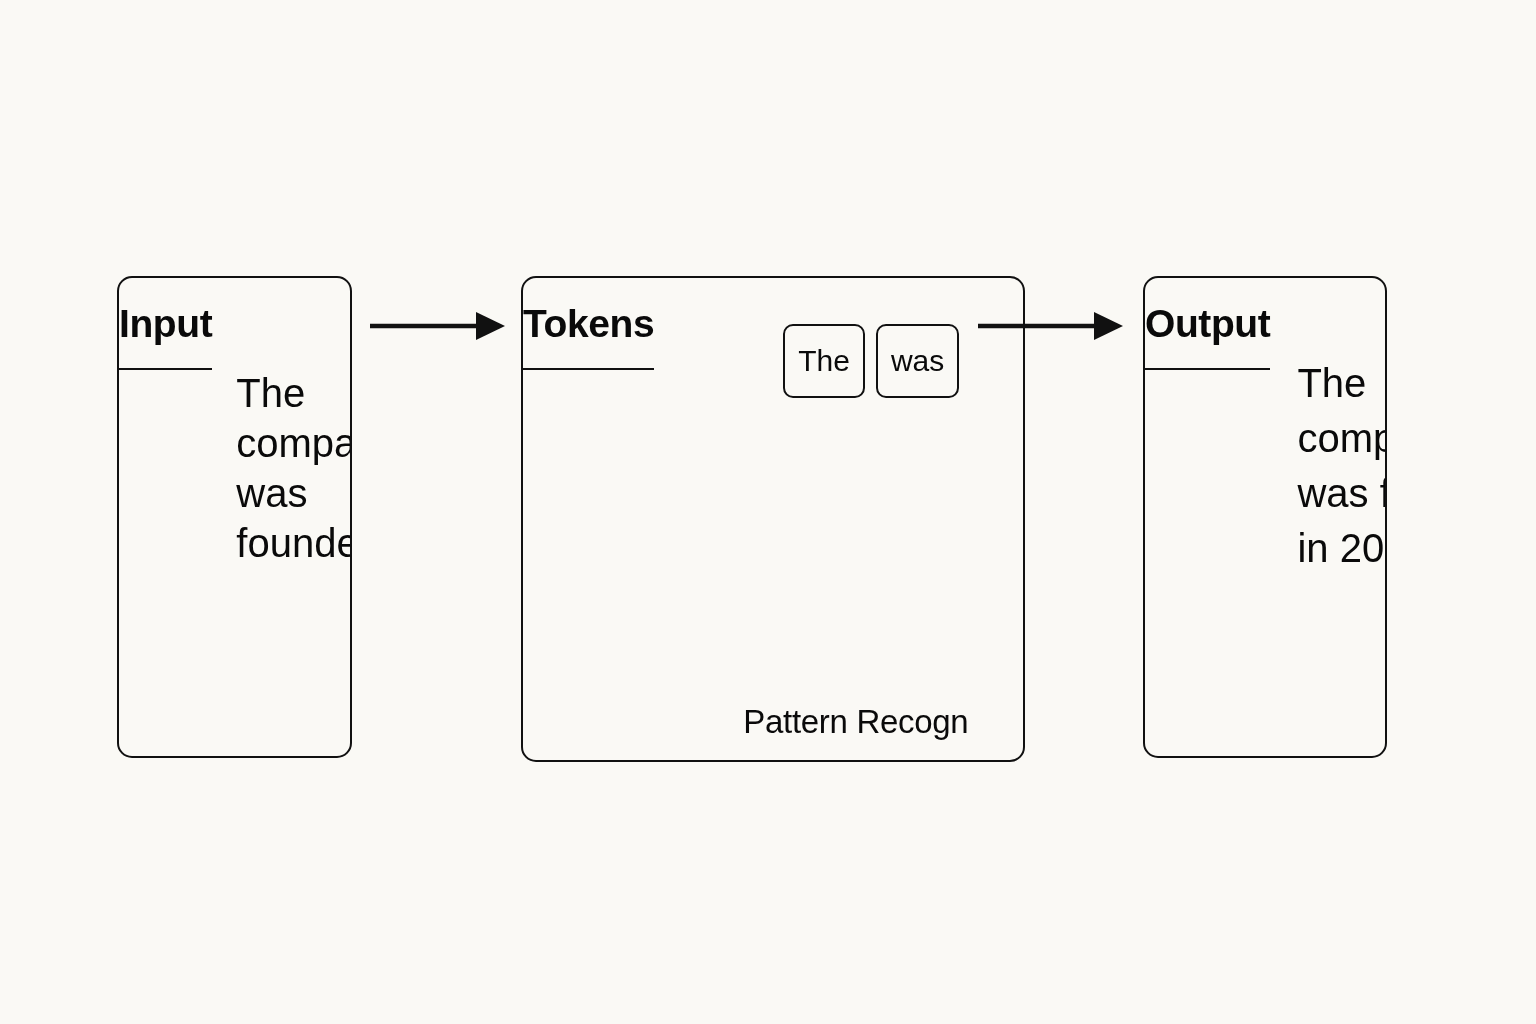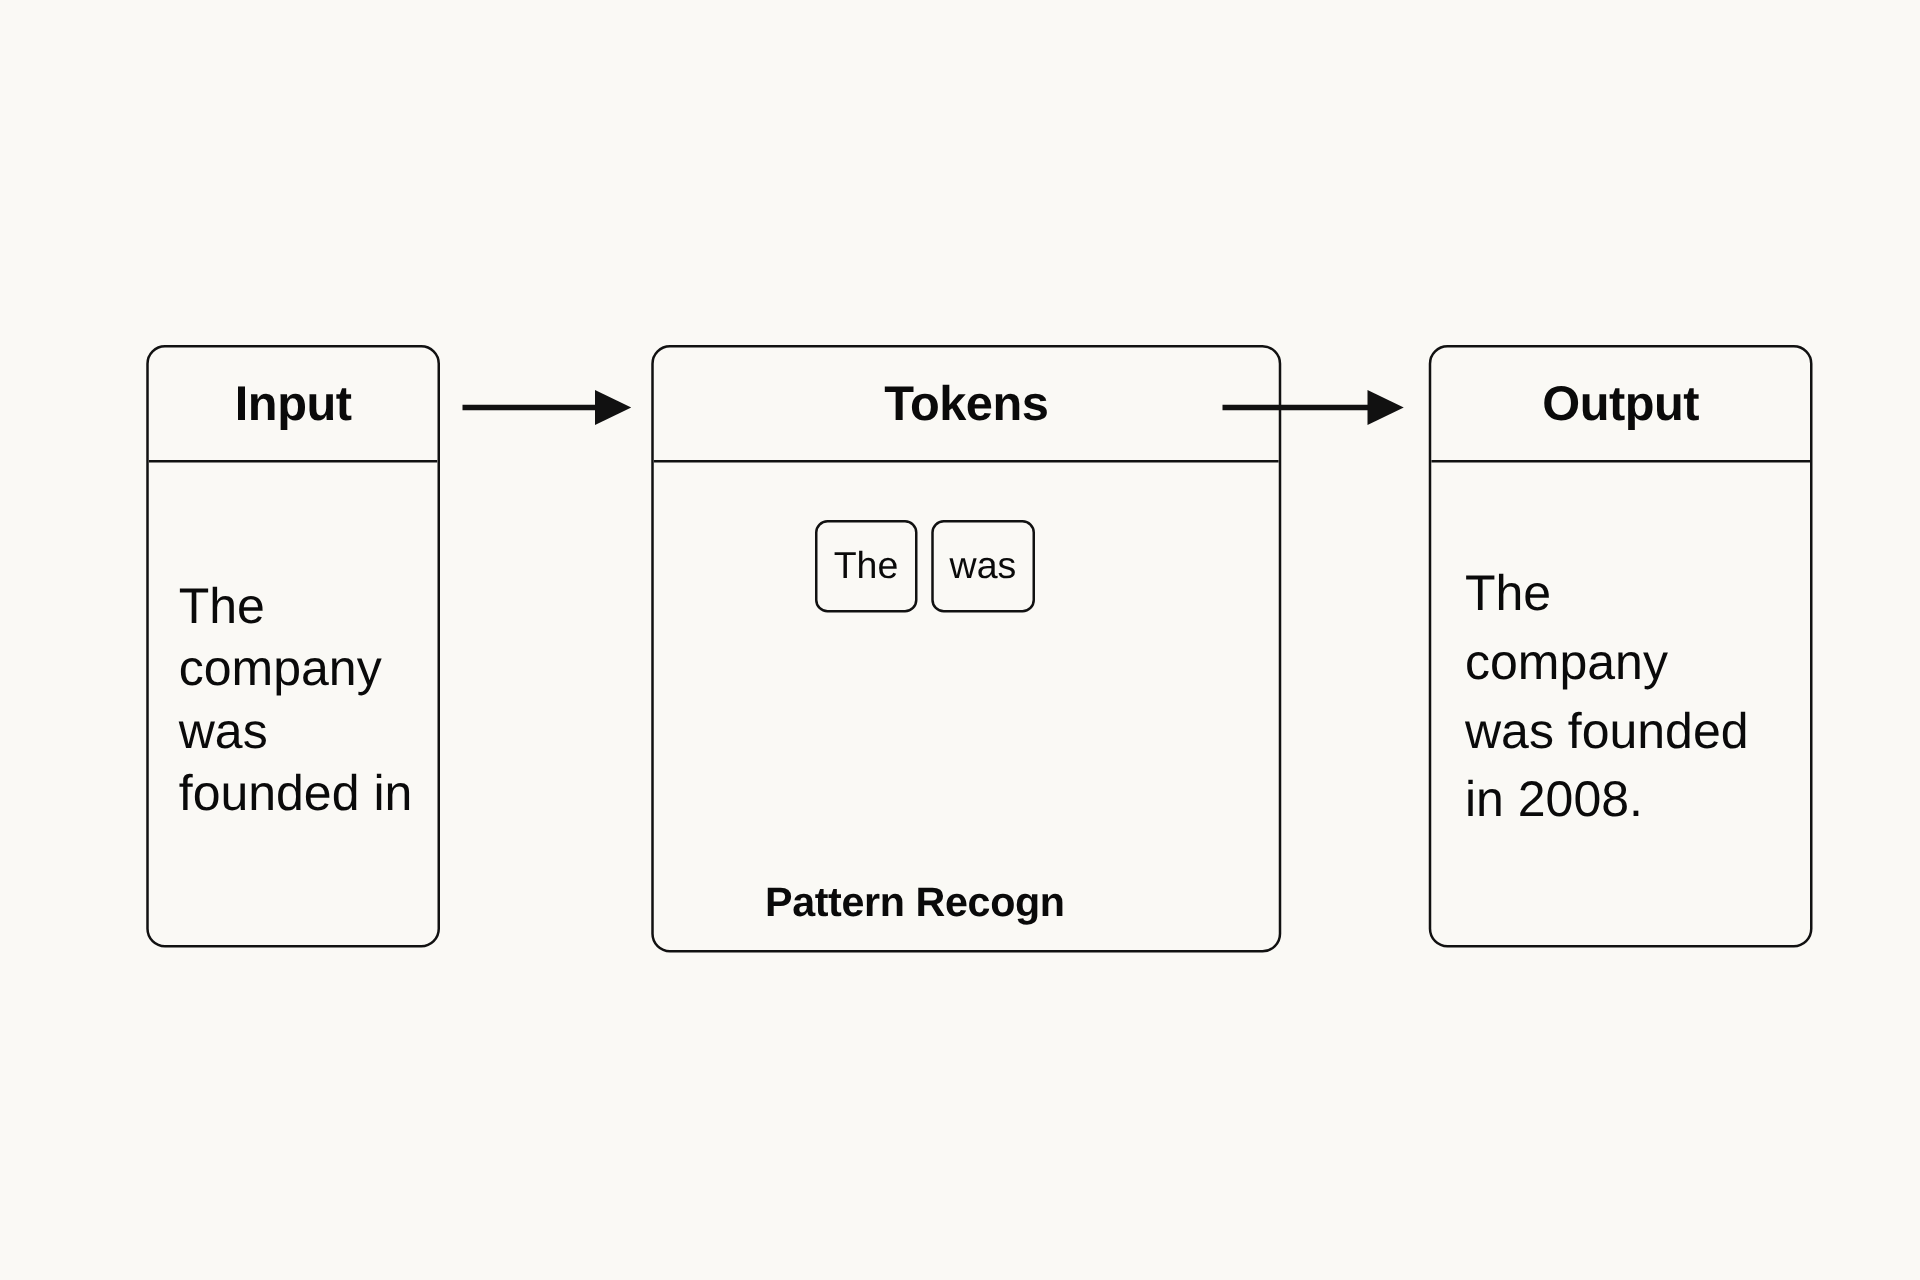--- a/index.html
+++ b/index.html
@@ -25,21 +25,21 @@
   }
 
   
   .card {
     position: absolute;
     background: #FAF9F5;
     border: 2.6px solid #111111;
     border-radius: 15px;
     overflow: hidden;
     display: flex;
-    flex-direction: column;
+    flex-direction: row;
   }
 
   .card-header {
     flex: 0 0 auto;
     display: flex;
     align-items: center;
     justify-content: center;
     border-bottom: 2.6px solid #111111;
   }
 
@@ -116,31 +116,31 @@
     padding: 0 13px;
     white-space: nowrap;
   }
   .token-chip.empty { width: 74px; padding: 0; }
 
   .pattern-label {
     position: absolute;
     left: 89px;
     bottom: 22px;
     font-size: 33px;
-    font-weight: 700;
+    font-weight: 400;
     letter-spacing: -0.3px;
     line-height: 1;
     white-space: nowrap;
   }
 
   
   #card-output {
     left: 1143px;
     top: 276px;
-    width: 307px;
+    width: 244px;
     height: 482px;
   }
   #card-output .card-header { height: 92px; }
   #card-output .body-text {
     left: 27px;
     top: 78px;
     width: 228px;
     line-height: 55px;
   }
 

